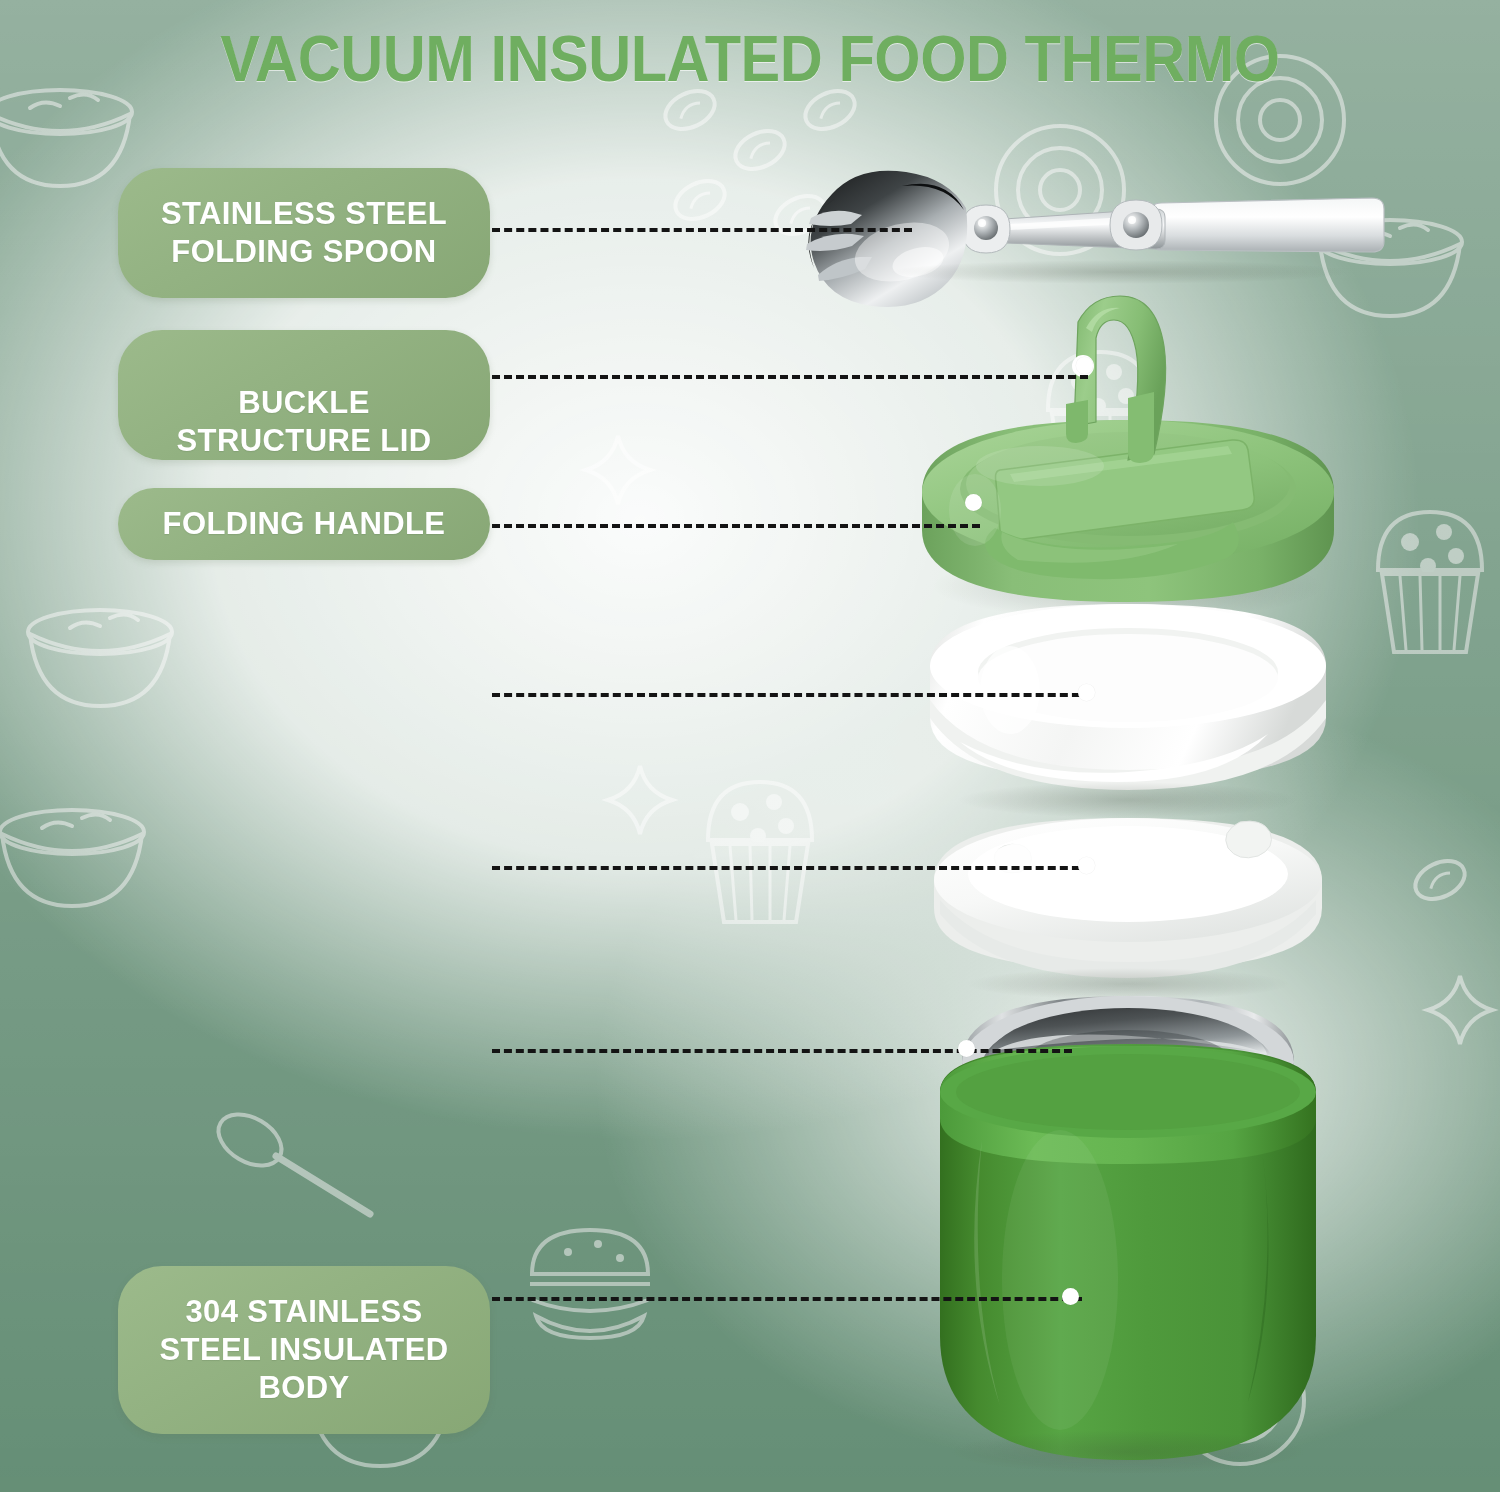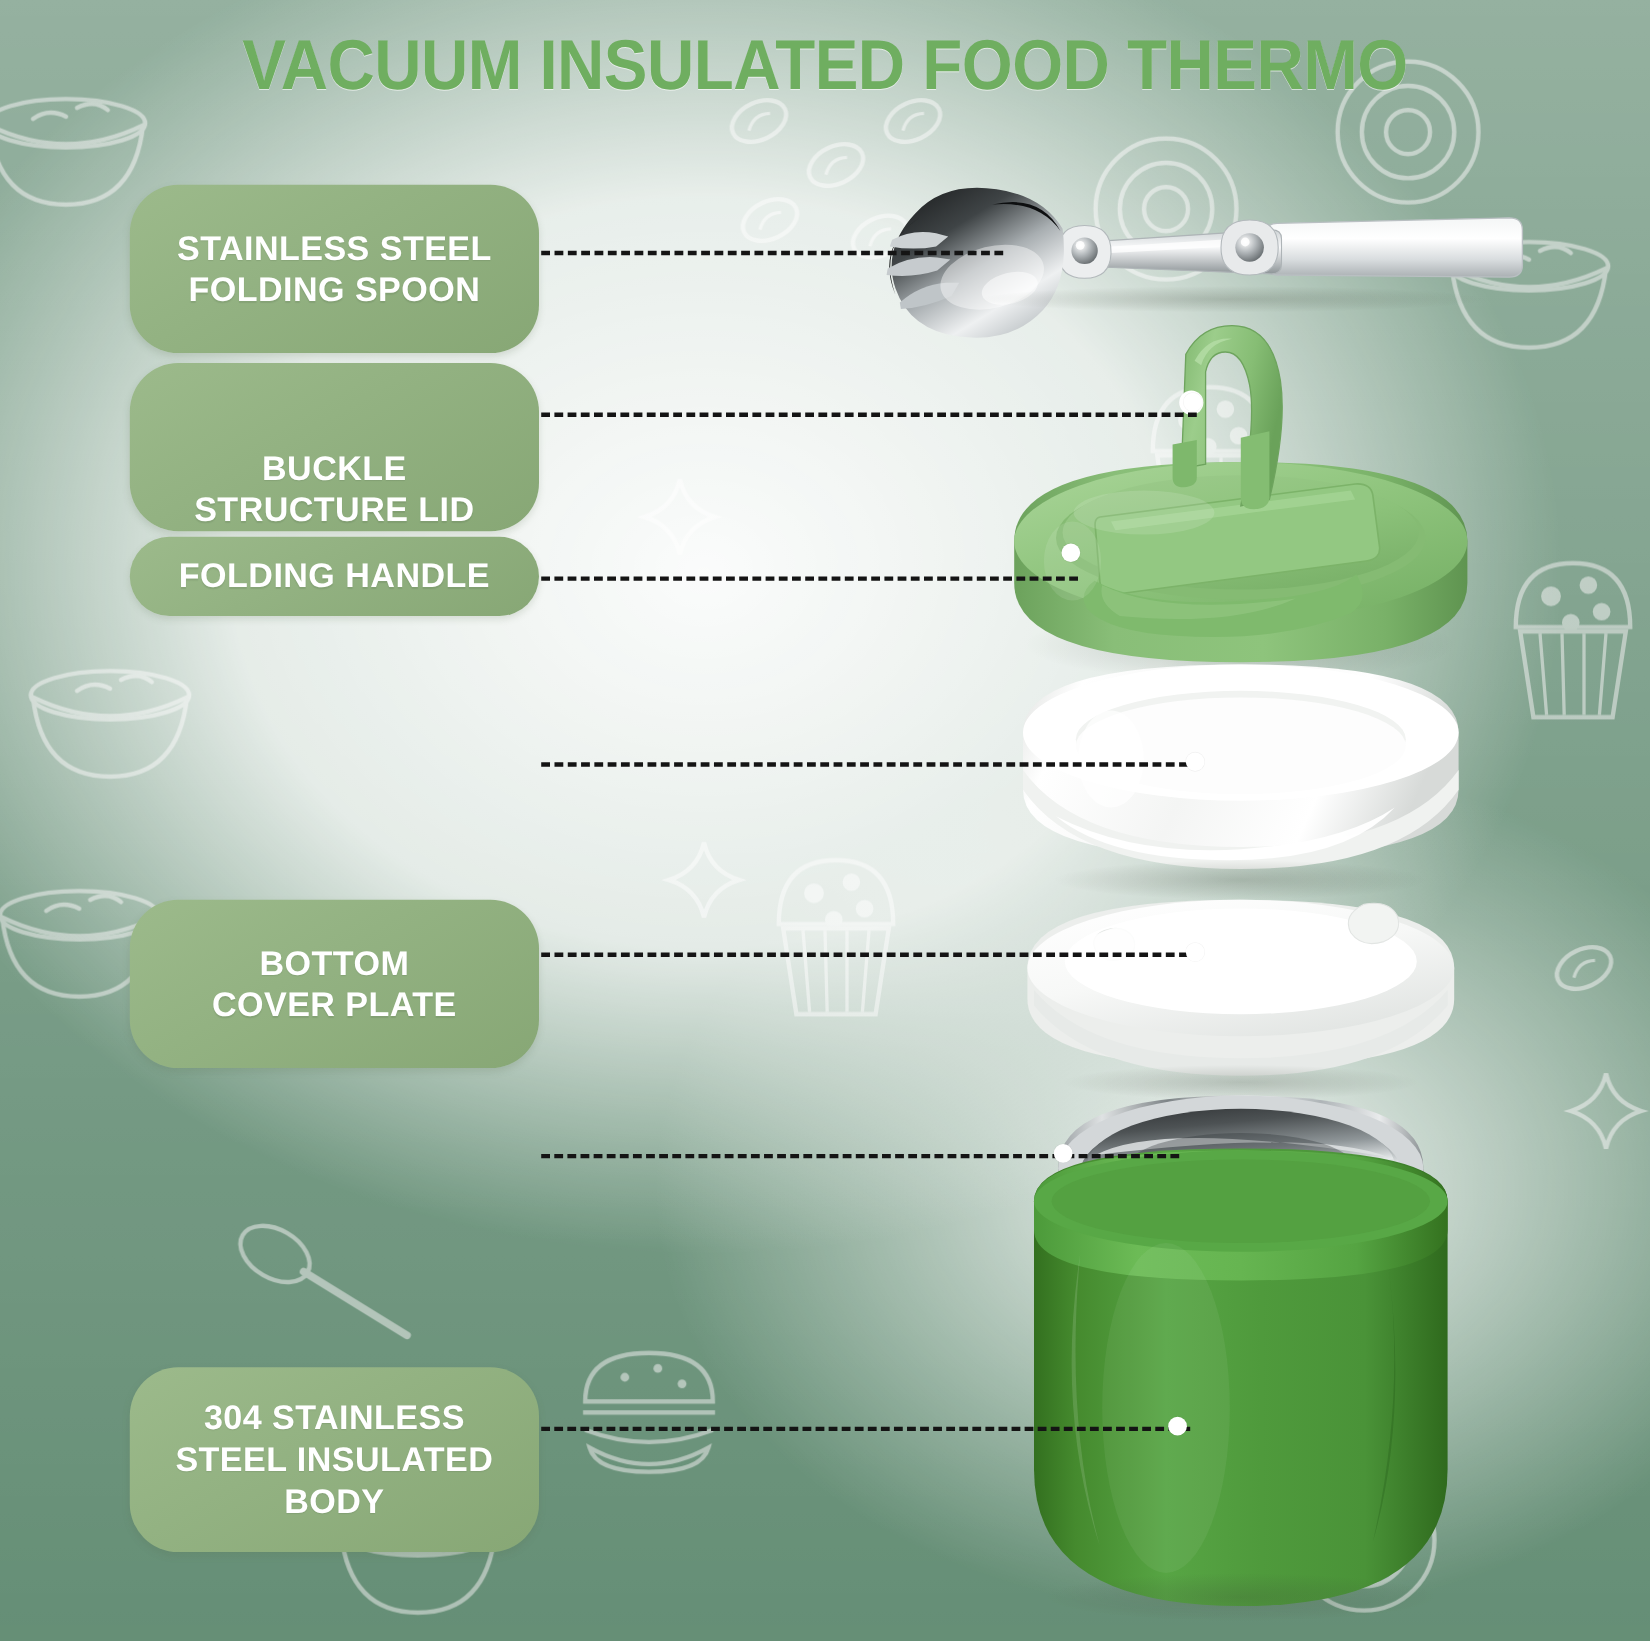--- a/index.html
+++ b/index.html
@@ -63,22 +63,22 @@
     letter-spacing:.4px;
     line-height:1.22;
     display:flex;
     align-items:center;
     justify-content:center;
     text-align:center;
     padding:0 18px;
     text-shadow:0 1px 1px rgba(80,100,70,.18);
   }
   .pill.l1{ height:72px;  border-radius:36px; }
-  .pill.l2{ height:153px; }
-  .pill.l3{ height:168px; }
+  .pill.l2{ height:130px; }
+  .pill.l3{ height:168px;margin-top:23px; }
   .pill .txt{ white-space:pre-line; }
 
   
   .leader{
     position:absolute;
     height:0;
     border-top:4px dashed #141414;
   }
   .dot{
     position:absolute;
@@ -405,24 +405,20 @@
   <div class="pill l2" style="top:330px;align-items:flex-end;">
     <span class="txt">BUCKLE
 STRUCTURE LID</span>
   </div>
 
   <div class="pill l1" style="top:488px;text-align:center;">
     <span class="txt">FOLDING HANDLE</span>
   </div>
 
 
-  <div class="pill l2" style="top:818px;">
-    <span class="txt">BOTTOM
-COVER PLATE</span>
-  </div>
 
 
   <div class="pill l3" style="top:1243px;">
     <span class="txt">304 STAINLESS
 STEEL INSULATED
 BODY</span>
   </div>
 
 </div>
 

